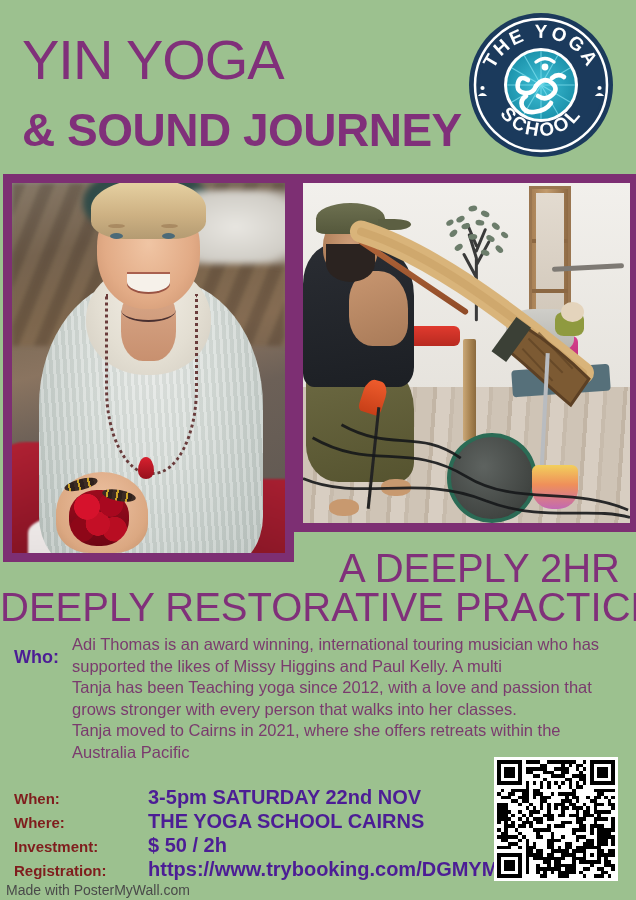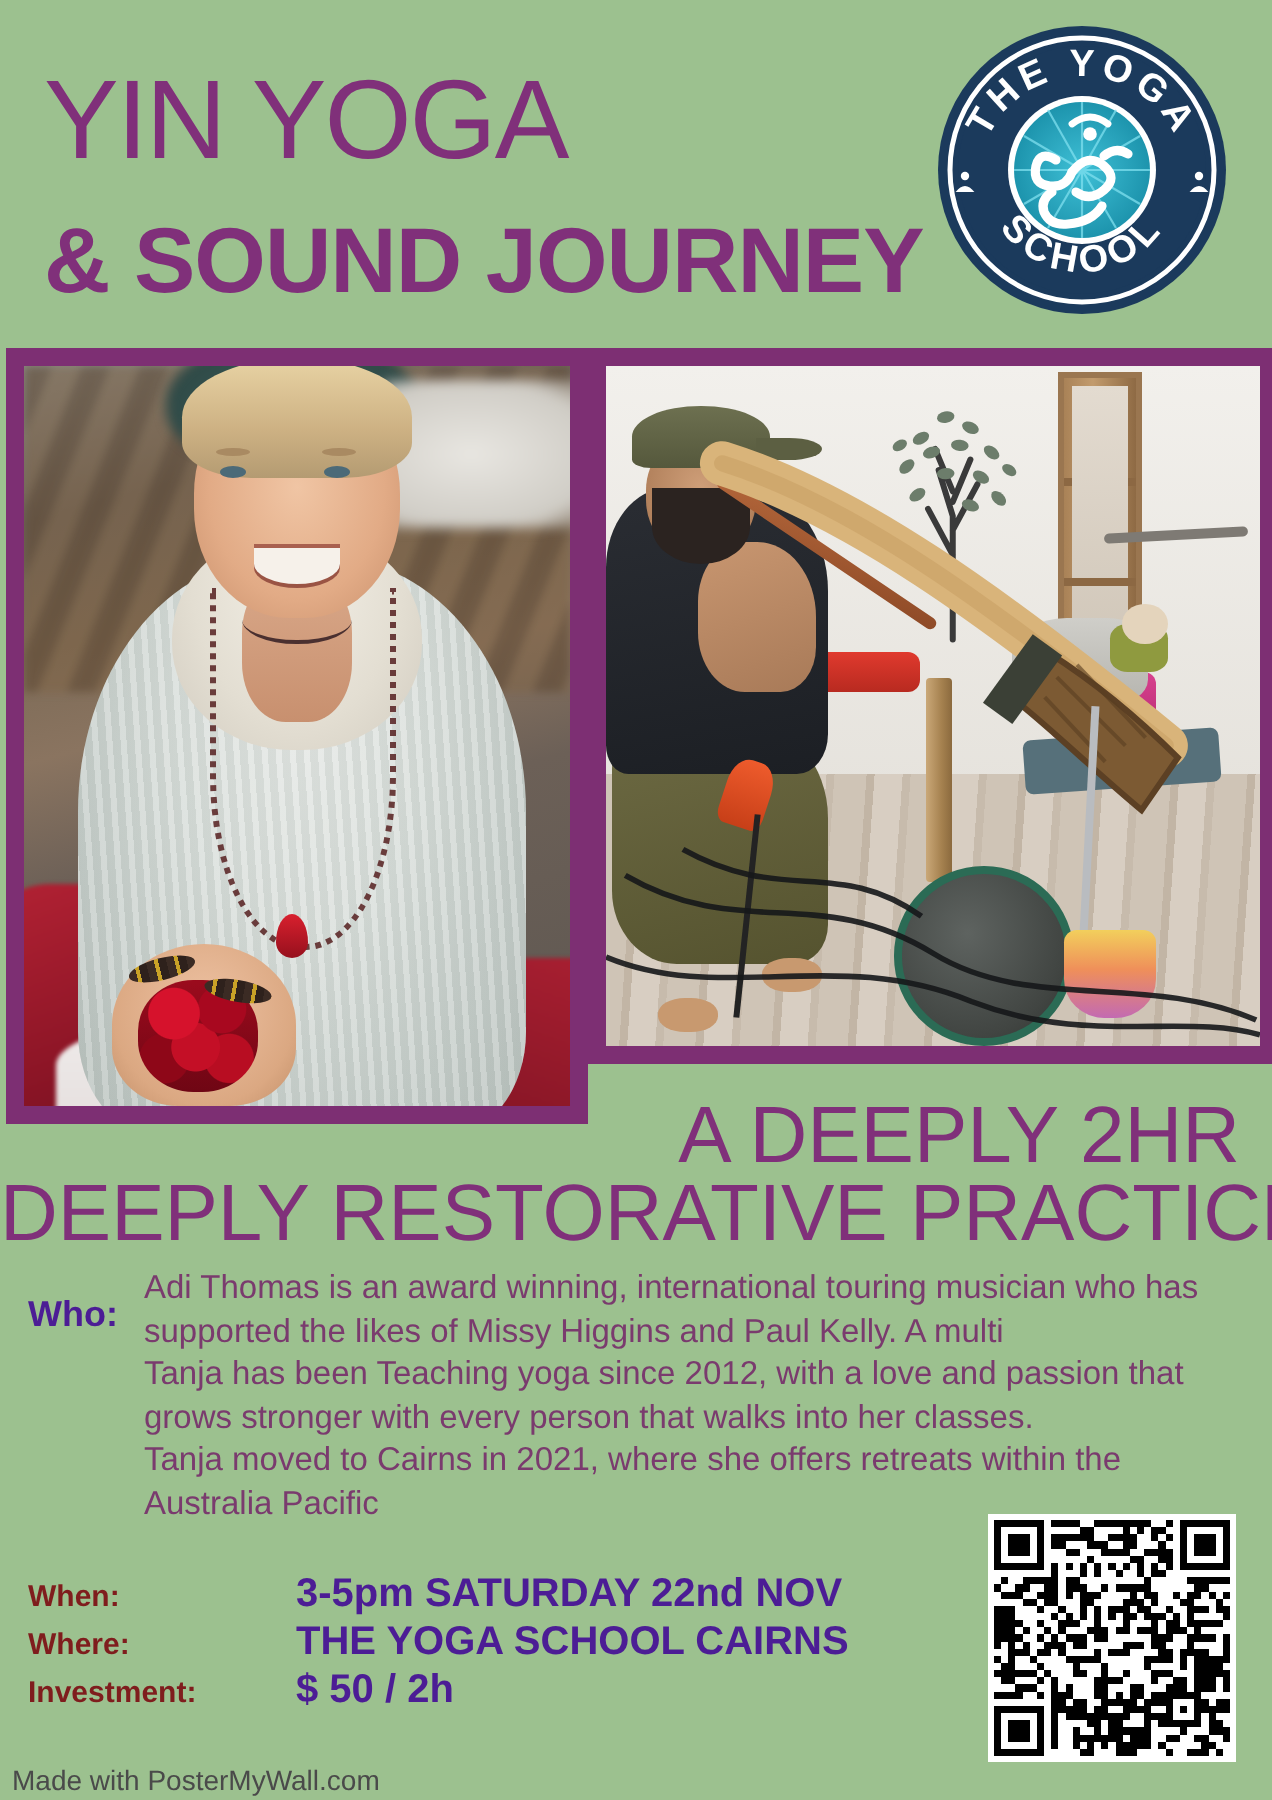--- a/index.html
+++ b/index.html
@@ -641,20 +641,24 @@
       <span class="dvalue">3-5pm SATURDAY 22nd NOV</span>
     </div>
     <div class="drow">
       <span class="dlabel">Where:</span>
       <span class="dvalue">THE YOGA SCHOOL CAIRNS</span>
     </div>
     <div class="drow">
       <span class="dlabel">Investment:</span>
       <span class="dvalue">$ 50 / 2h</span>
     </div>
+    <div class="drow">
+      <span class="dlabel">Registration:</span>
+      <span class="dvalue">https://www.trybooking.com/DGMYM</span>
+    </div>
   </div>
 
   <div class="qr">
     <svg id="qr-svg" viewBox="0 0 33 33" shape-rendering="crispEdges" aria-hidden="true">
       <rect width="33" height="33" fill="#ffffff"></rect>
       <g id="qr-cells" fill="#000000">
           <path d="M0 0h1v1h-1zM1 0h1v1h-1zM2 0h1v1h-1zM3 0h1v1h-1zM4 0h1v1h-1zM5 0h1v1h-1zM6 0h1v1h-1zM8 0h1v1h-1zM9 0h1v1h-1zM10 0h1v1h-1zM11 0h1v1h-1zM14 0h1v1h-1zM15 0h1v1h-1zM16 0h1v1h-1zM17 0h1v1h-1zM18 0h1v1h-1zM19 0h1v1h-1zM20 0h1v1h-1zM21 0h1v1h-1zM24 0h1v1h-1zM26 0h1v1h-1zM27 0h1v1h-1zM28 0h1v1h-1zM29 0h1v1h-1zM30 0h1v1h-1zM31 0h1v1h-1zM32 0h1v1h-1zM0 1h1v1h-1zM6 1h1v1h-1zM12 1h1v1h-1zM13 1h1v1h-1zM18 1h1v1h-1zM20 1h1v1h-1zM22 1h1v1h-1zM23 1h1v1h-1zM26 1h1v1h-1zM32 1h1v1h-1zM0 2h1v1h-1zM2 2h1v1h-1zM3 2h1v1h-1zM4 2h1v1h-1zM6 2h1v1h-1zM8 2h1v1h-1zM9 2h1v1h-1zM10 2h1v1h-1zM11 2h1v1h-1zM12 2h1v1h-1zM13 2h1v1h-1zM16 2h1v1h-1zM17 2h1v1h-1zM18 2h1v1h-1zM19 2h1v1h-1zM22 2h1v1h-1zM24 2h1v1h-1zM26 2h1v1h-1zM28 2h1v1h-1zM29 2h1v1h-1zM30 2h1v1h-1zM32 2h1v1h-1zM0 3h1v1h-1zM2 3h1v1h-1zM3 3h1v1h-1zM4 3h1v1h-1zM6 3h1v1h-1zM8 3h1v1h-1zM9 3h1v1h-1zM13 3h1v1h-1zM14 3h1v1h-1zM15 3h1v1h-1zM18 3h1v1h-1zM19 3h1v1h-1zM23 3h1v1h-1zM26 3h1v1h-1zM28 3h1v1h-1zM29 3h1v1h-1zM30 3h1v1h-1zM32 3h1v1h-1zM0 4h1v1h-1zM2 4h1v1h-1zM3 4h1v1h-1zM4 4h1v1h-1zM6 4h1v1h-1zM10 4h1v1h-1zM11 4h1v1h-1zM15 4h1v1h-1zM16 4h1v1h-1zM17 4h1v1h-1zM18 4h1v1h-1zM21 4h1v1h-1zM22 4h1v1h-1zM23 4h1v1h-1zM24 4h1v1h-1zM26 4h1v1h-1zM28 4h1v1h-1zM29 4h1v1h-1zM30 4h1v1h-1zM32 4h1v1h-1zM0 5h1v1h-1zM6 5h1v1h-1zM13 5h1v1h-1zM19 5h1v1h-1zM20 5h1v1h-1zM23 5h1v1h-1zM24 5h1v1h-1zM26 5h1v1h-1zM32 5h1v1h-1zM0 6h1v1h-1zM1 6h1v1h-1zM2 6h1v1h-1zM3 6h1v1h-1zM4 6h1v1h-1zM5 6h1v1h-1zM6 6h1v1h-1zM8 6h1v1h-1zM10 6h1v1h-1zM12 6h1v1h-1zM14 6h1v1h-1zM16 6h1v1h-1zM18 6h1v1h-1zM20 6h1v1h-1zM22 6h1v1h-1zM24 6h1v1h-1zM26 6h1v1h-1zM27 6h1v1h-1zM28 6h1v1h-1zM29 6h1v1h-1zM30 6h1v1h-1zM31 6h1v1h-1zM32 6h1v1h-1zM8 7h1v1h-1zM12 7h1v1h-1zM14 7h1v1h-1zM17 7h1v1h-1zM20 7h1v1h-1zM22 7h1v1h-1zM23 7h1v1h-1zM1 8h1v1h-1zM4 8h1v1h-1zM5 8h1v1h-1zM6 8h1v1h-1zM7 8h1v1h-1zM8 8h1v1h-1zM10 8h1v1h-1zM11 8h1v1h-1zM21 8h1v1h-1zM27 8h1v1h-1zM28 8h1v1h-1zM29 8h1v1h-1zM30 8h1v1h-1zM31 8h1v1h-1zM32 8h1v1h-1zM0 9h1v1h-1zM3 9h1v1h-1zM4 9h1v1h-1zM7 9h1v1h-1zM8 9h1v1h-1zM10 9h1v1h-1zM11 9h1v1h-1zM12 9h1v1h-1zM15 9h1v1h-1zM17 9h1v1h-1zM18 9h1v1h-1zM19 9h1v1h-1zM20 9h1v1h-1zM21 9h1v1h-1zM28 9h1v1h-1zM29 9h1v1h-1zM1 10h1v1h-1zM2 10h1v1h-1zM3 10h1v1h-1zM6 10h1v1h-1zM7 10h1v1h-1zM8 10h1v1h-1zM10 10h1v1h-1zM12 10h1v1h-1zM13 10h1v1h-1zM14 10h1v1h-1zM19 10h1v1h-1zM21 10h1v1h-1zM22 10h1v1h-1zM25 10h1v1h-1zM27 10h1v1h-1zM28 10h1v1h-1zM30 10h1v1h-1zM32 10h1v1h-1zM4 11h1v1h-1zM5 11h1v1h-1zM7 11h1v1h-1zM8 11h1v1h-1zM12 11h1v1h-1zM13 11h1v1h-1zM18 11h1v1h-1zM19 11h1v1h-1zM20 11h1v1h-1zM22 11h1v1h-1zM26 11h1v1h-1zM27 11h1v1h-1zM31 11h1v1h-1zM0 12h1v1h-1zM1 12h1v1h-1zM2 12h1v1h-1zM6 12h1v1h-1zM9 12h1v1h-1zM12 12h1v1h-1zM14 12h1v1h-1zM16 12h1v1h-1zM17 12h1v1h-1zM18 12h1v1h-1zM20 12h1v1h-1zM21 12h1v1h-1zM24 12h1v1h-1zM27 12h1v1h-1zM28 12h1v1h-1zM29 12h1v1h-1zM31 12h1v1h-1zM32 12h1v1h-1zM0 13h1v1h-1zM1 13h1v1h-1zM2 13h1v1h-1zM8 13h1v1h-1zM10 13h1v1h-1zM12 13h1v1h-1zM14 13h1v1h-1zM16 13h1v1h-1zM18 13h1v1h-1zM19 13h1v1h-1zM21 13h1v1h-1zM22 13h1v1h-1zM23 13h1v1h-1zM25 13h1v1h-1zM27 13h1v1h-1zM32 13h1v1h-1zM0 14h1v1h-1zM1 14h1v1h-1zM2 14h1v1h-1zM3 14h1v1h-1zM6 14h1v1h-1zM9 14h1v1h-1zM10 14h1v1h-1zM11 14h1v1h-1zM14 14h1v1h-1zM18 14h1v1h-1zM22 14h1v1h-1zM24 14h1v1h-1zM25 14h1v1h-1zM27 14h1v1h-1zM28 14h1v1h-1zM29 14h1v1h-1zM30 14h1v1h-1zM31 14h1v1h-1zM0 15h1v1h-1zM1 15h1v1h-1zM2 15h1v1h-1zM4 15h1v1h-1zM7 15h1v1h-1zM9 15h1v1h-1zM13 15h1v1h-1zM14 15h1v1h-1zM15 15h1v1h-1zM17 15h1v1h-1zM18 15h1v1h-1zM20 15h1v1h-1zM21 15h1v1h-1zM22 15h1v1h-1zM24 15h1v1h-1zM25 15h1v1h-1zM26 15h1v1h-1zM28 15h1v1h-1zM0 16h1v1h-1zM1 16h1v1h-1zM2 16h1v1h-1zM3 16h1v1h-1zM6 16h1v1h-1zM8 16h1v1h-1zM10 16h1v1h-1zM11 16h1v1h-1zM12 16h1v1h-1zM14 16h1v1h-1zM15 16h1v1h-1zM22 16h1v1h-1zM23 16h1v1h-1zM24 16h1v1h-1zM27 16h1v1h-1zM28 16h1v1h-1zM29 16h1v1h-1zM30 16h1v1h-1zM32 16h1v1h-1zM0 17h1v1h-1zM2 17h1v1h-1zM4 17h1v1h-1zM7 17h1v1h-1zM8 17h1v1h-1zM9 17h1v1h-1zM11 17h1v1h-1zM12 17h1v1h-1zM18 17h1v1h-1zM19 17h1v1h-1zM20 17h1v1h-1zM22 17h1v1h-1zM23 17h1v1h-1zM27 17h1v1h-1zM32 17h1v1h-1zM2 18h1v1h-1zM3 18h1v1h-1zM4 18h1v1h-1zM6 18h1v1h-1zM7 18h1v1h-1zM9 18h1v1h-1zM14 18h1v1h-1zM16 18h1v1h-1zM17 18h1v1h-1zM18 18h1v1h-1zM23 18h1v1h-1zM24 18h1v1h-1zM26 18h1v1h-1zM27 18h1v1h-1zM28 18h1v1h-1zM29 18h1v1h-1zM32 18h1v1h-1zM0 19h1v1h-1zM2 19h1v1h-1zM5 19h1v1h-1zM10 19h1v1h-1zM11 19h1v1h-1zM12 19h1v1h-1zM13 19h1v1h-1zM14 19h1v1h-1zM21 19h1v1h-1zM22 19h1v1h-1zM23 19h1v1h-1zM24 19h1v1h-1zM26 19h1v1h-1zM28 19h1v1h-1zM29 19h1v1h-1zM30 19h1v1h-1zM31 19h1v1h-1zM32 19h1v1h-1zM1 20h1v1h-1zM2 20h1v1h-1zM6 20h1v1h-1zM11 20h1v1h-1zM15 20h1v1h-1zM21 20h1v1h-1zM26 20h1v1h-1zM28 20h1v1h-1zM29 20h1v1h-1zM30 20h1v1h-1zM31 20h1v1h-1zM0 21h1v1h-1zM1 21h1v1h-1zM2 21h1v1h-1zM3 21h1v1h-1zM4 21h1v1h-1zM5 21h1v1h-1zM7 21h1v1h-1zM11 21h1v1h-1zM12 21h1v1h-1zM15 21h1v1h-1zM18 21h1v1h-1zM22 21h1v1h-1zM23 21h1v1h-1zM24 21h1v1h-1zM28 21h1v1h-1zM29 21h1v1h-1zM30 21h1v1h-1zM31 21h1v1h-1zM32 21h1v1h-1zM1 22h1v1h-1zM2 22h1v1h-1zM6 22h1v1h-1zM8 22h1v1h-1zM14 22h1v1h-1zM15 22h1v1h-1zM16 22h1v1h-1zM17 22h1v1h-1zM22 22h1v1h-1zM25 22h1v1h-1zM26 22h1v1h-1zM28 22h1v1h-1zM29 22h1v1h-1zM30 22h1v1h-1zM32 22h1v1h-1zM3 23h1v1h-1zM4 23h1v1h-1zM5 23h1v1h-1zM8 23h1v1h-1zM10 23h1v1h-1zM14 23h1v1h-1zM15 23h1v1h-1zM19 23h1v1h-1zM20 23h1v1h-1zM24 23h1v1h-1zM25 23h1v1h-1zM26 23h1v1h-1zM28 23h1v1h-1zM29 23h1v1h-1zM30 23h1v1h-1zM32 23h1v1h-1zM0 24h1v1h-1zM1 24h1v1h-1zM2 24h1v1h-1zM3 24h1v1h-1zM6 24h1v1h-1zM8 24h1v1h-1zM9 24h1v1h-1zM10 24h1v1h-1zM14 24h1v1h-1zM15 24h1v1h-1zM17 24h1v1h-1zM19 24h1v1h-1zM20 24h1v1h-1zM22 24h1v1h-1zM23 24h1v1h-1zM24 24h1v1h-1zM25 24h1v1h-1zM26 24h1v1h-1zM27 24h1v1h-1zM28 24h1v1h-1zM8 25h1v1h-1zM9 25h1v1h-1zM11 25h1v1h-1zM12 25h1v1h-1zM15 25h1v1h-1zM16 25h1v1h-1zM17 25h1v1h-1zM18 25h1v1h-1zM19 25h1v1h-1zM21 25h1v1h-1zM22 25h1v1h-1zM23 25h1v1h-1zM24 25h1v1h-1zM28 25h1v1h-1zM29 25h1v1h-1zM31 25h1v1h-1zM32 25h1v1h-1zM0 26h1v1h-1zM1 26h1v1h-1zM2 26h1v1h-1zM3 26h1v1h-1zM4 26h1v1h-1zM5 26h1v1h-1zM6 26h1v1h-1zM8 26h1v1h-1zM9 26h1v1h-1zM10 26h1v1h-1zM11 26h1v1h-1zM12 26h1v1h-1zM14 26h1v1h-1zM15 26h1v1h-1zM18 26h1v1h-1zM19 26h1v1h-1zM20 26h1v1h-1zM21 26h1v1h-1zM24 26h1v1h-1zM26 26h1v1h-1zM28 26h1v1h-1zM29 26h1v1h-1zM30 26h1v1h-1zM31 26h1v1h-1zM32 26h1v1h-1zM0 27h1v1h-1zM6 27h1v1h-1zM8 27h1v1h-1zM10 27h1v1h-1zM11 27h1v1h-1zM12 27h1v1h-1zM13 27h1v1h-1zM14 27h1v1h-1zM15 27h1v1h-1zM16 27h1v1h-1zM17 27h1v1h-1zM18 27h1v1h-1zM21 27h1v1h-1zM22 27h1v1h-1zM23 27h1v1h-1zM24 27h1v1h-1zM28 27h1v1h-1zM30 27h1v1h-1zM0 28h1v1h-1zM2 28h1v1h-1zM3 28h1v1h-1zM4 28h1v1h-1zM6 28h1v1h-1zM8 28h1v1h-1zM13 28h1v1h-1zM14 28h1v1h-1zM16 28h1v1h-1zM17 28h1v1h-1zM21 28h1v1h-1zM23 28h1v1h-1zM24 28h1v1h-1zM25 28h1v1h-1zM26 28h1v1h-1zM27 28h1v1h-1zM28 28h1v1h-1zM30 28h1v1h-1zM31 28h1v1h-1zM0 29h1v1h-1zM2 29h1v1h-1zM3 29h1v1h-1zM4 29h1v1h-1zM6 29h1v1h-1zM8 29h1v1h-1zM11 29h1v1h-1zM14 29h1v1h-1zM16 29h1v1h-1zM17 29h1v1h-1zM18 29h1v1h-1zM19 29h1v1h-1zM20 29h1v1h-1zM21 29h1v1h-1zM26 29h1v1h-1zM30 29h1v1h-1zM31 29h1v1h-1zM32 29h1v1h-1zM0 30h1v1h-1zM2 30h1v1h-1zM3 30h1v1h-1zM4 30h1v1h-1zM6 30h1v1h-1zM8 30h1v1h-1zM11 30h1v1h-1zM12 30h1v1h-1zM13 30h1v1h-1zM14 30h1v1h-1zM15 30h1v1h-1zM16 30h1v1h-1zM17 30h1v1h-1zM19 30h1v1h-1zM20 30h1v1h-1zM21 30h1v1h-1zM24 30h1v1h-1zM25 30h1v1h-1zM28 30h1v1h-1zM29 30h1v1h-1zM32 30h1v1h-1zM0 31h1v1h-1zM6 31h1v1h-1zM8 31h1v1h-1zM11 31h1v1h-1zM13 31h1v1h-1zM15 31h1v1h-1zM17 31h1v1h-1zM18 31h1v1h-1zM19 31h1v1h-1zM20 31h1v1h-1zM21 31h1v1h-1zM23 31h1v1h-1zM29 31h1v1h-1zM30 31h1v1h-1zM0 32h1v1h-1zM1 32h1v1h-1zM2 32h1v1h-1zM3 32h1v1h-1zM4 32h1v1h-1zM5 32h1v1h-1zM6 32h1v1h-1zM12 32h1v1h-1zM13 32h1v1h-1zM17 32h1v1h-1zM18 32h1v1h-1zM19 32h1v1h-1zM24 32h1v1h-1zM27 32h1v1h-1zM28 32h1v1h-1zM29 32h1v1h-1zM31 32h1v1h-1z" fill="#000000"></path>
         </g>
     </svg>
   </div>

